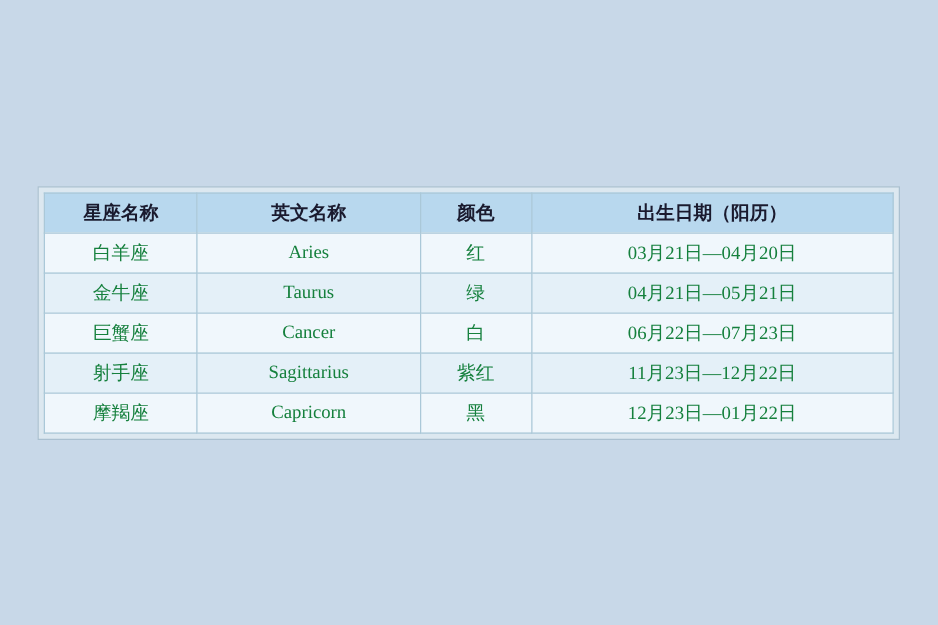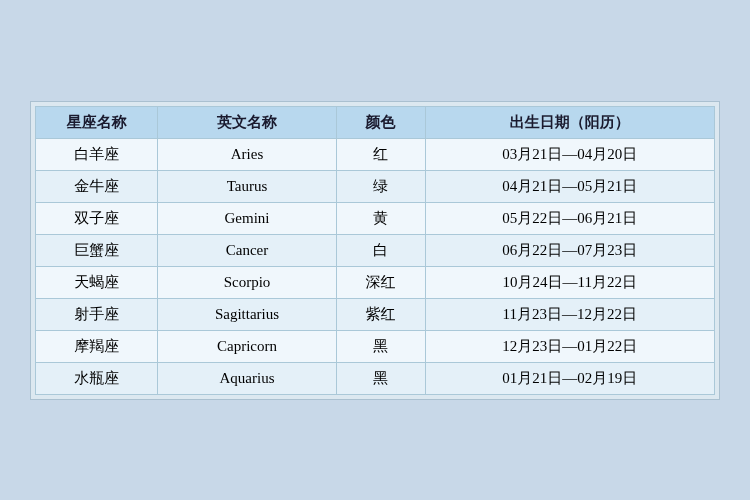--- a/index.html
+++ b/index.html
@@ -27,21 +27,21 @@
     table {
       border-collapse: collapse;
       width: 680px;
     }
 
     th, td {
       border: 1px solid #aac8d8;
       padding: 6px 12px;
       text-align: center;
       font-size: 15px;
-      color: #000000;
+      color: #15803d;
     }
 
     thead tr th {
       background-color: #b8d8ee;
       font-weight: bold;
       font-size: 15px;
       color: #1a1a2e;
     }
 
     tbody tr {
@@ -81,50 +81,32 @@
           <td>红</td>
           <td>03月21日—04月20日</td>
         </tr>
         <tr>
           <td>金牛座</td>
           <td>Taurus</td>
           <td>绿</td>
           <td>04月21日—05月21日</td>
         </tr>
         <tr>
-          <td>双子座</td>
-          <td>Gemini</td>
-          <td>黄</td>
-          <td>05月22日—06月21日</td>
-        </tr>
-        <tr>
           <td>巨蟹座</td>
           <td>Cancer</td>
           <td>白</td>
           <td>06月22日—07月23日</td>
-        </tr>
-        <tr>
-          <td>天蝎座</td>
-          <td>Scorpio</td>
-          <td>深红</td>
-          <td>10月24日—11月22日</td>
         </tr>
         <tr>
           <td>射手座</td>
           <td>Sagittarius</td>
           <td>紫红</td>
           <td>11月23日—12月22日</td>
         </tr>
         <tr>
           <td>摩羯座</td>
           <td>Capricorn</td>
           <td>黑</td>
           <td>12月23日—01月22日</td>
         </tr>
-        <tr>
-          <td>水瓶座</td>
-          <td>Aquarius</td>
-          <td>黑</td>
-          <td>01月21日—02月19日</td>
-        </tr>
       </tbody>
   </table>
 </div>
 
 </body></html>

